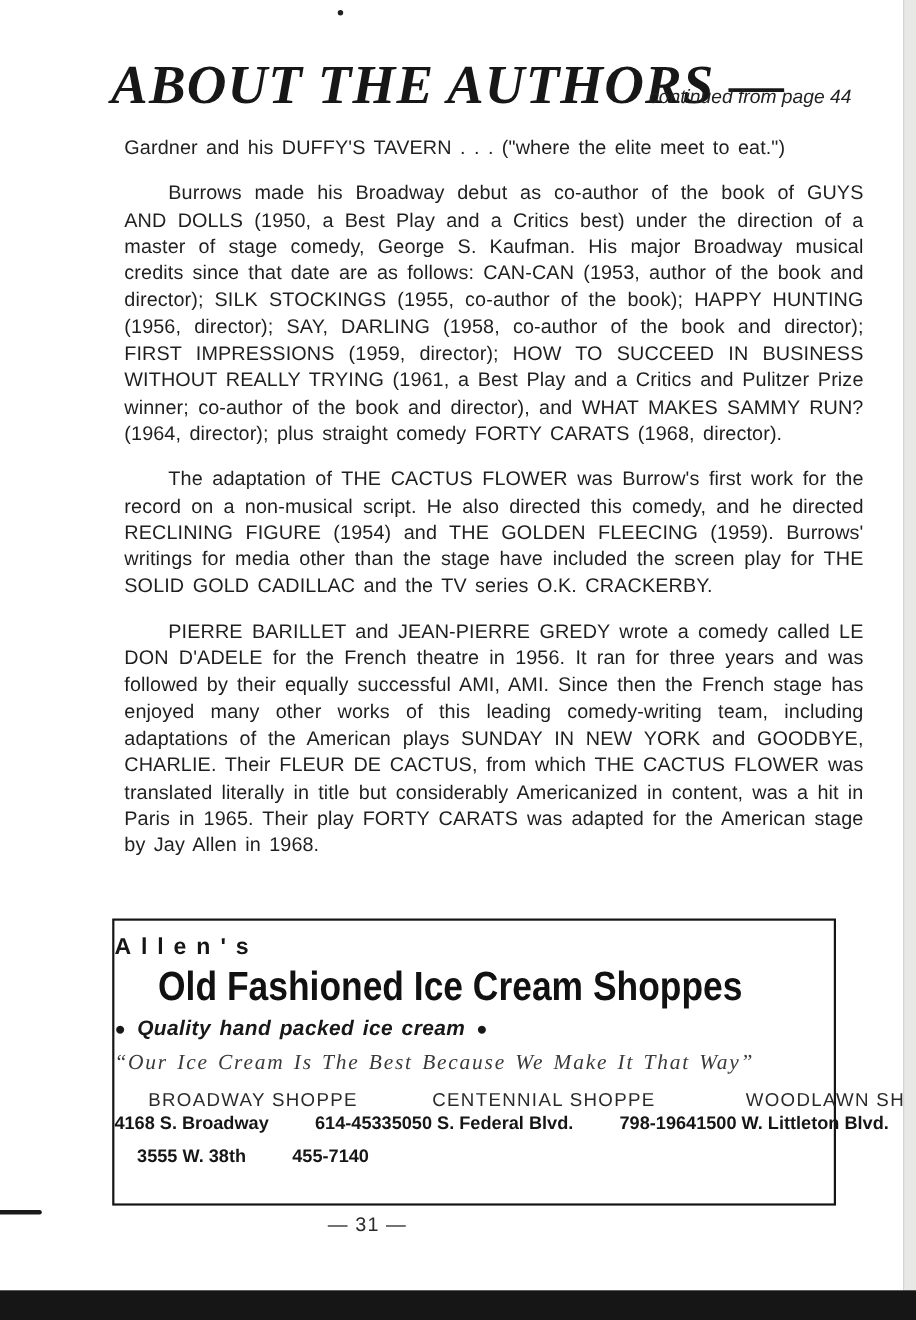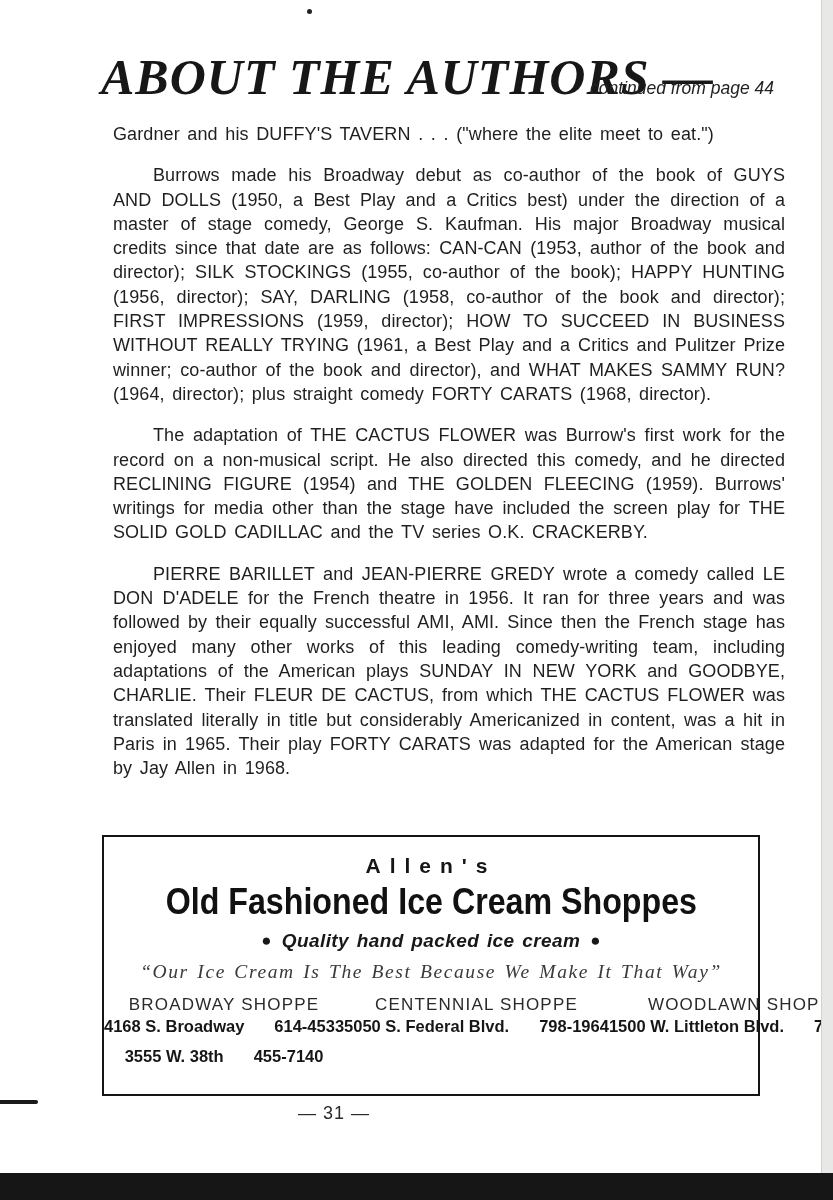--- a/index.html
+++ b/index.html
@@ -71,22 +71,22 @@
   }
   .article p.indent { text-indent: 40px; }
 
   
   .ad-box {
     position: absolute; left: 102px; top: 835px;
     width: 658px; height: 261px;
     border: 2px solid #141414;
     box-sizing: border-box;
     display: flex; flex-direction: column;
-    align-items: center;
-    padding-top: 17px;
+    align-items: flex-start;
+    padding-top: 12px;
   }
   .ad-brand {
     font-weight: bold;
     font-size: 21px;
     letter-spacing: 9px;
     color: #151515;
   }
   .ad-headline {
     margin-top: 3px;
     font-weight: bold;
@@ -128,21 +128,21 @@
   .shop-name {
     font-size: 17px;
     letter-spacing: 1.2px;
     color: #2a2a2a;
   }
   .shop-line {
     margin-top: 2px;
     font-weight: bold;
     font-size: 16.5px;
     color: #161616;
-    display: flex; justify-content: center; gap: 30px;
+    display: flex; justify-content: center; gap: 42px;
     white-space: nowrap;
   }
 
   
   .page-number {
     position: absolute; left: 0; top: 1103px;
     width: 668px; text-align: center;
     font-size: 18px; letter-spacing: 1px;
     color: #2a2a2a;
   }

